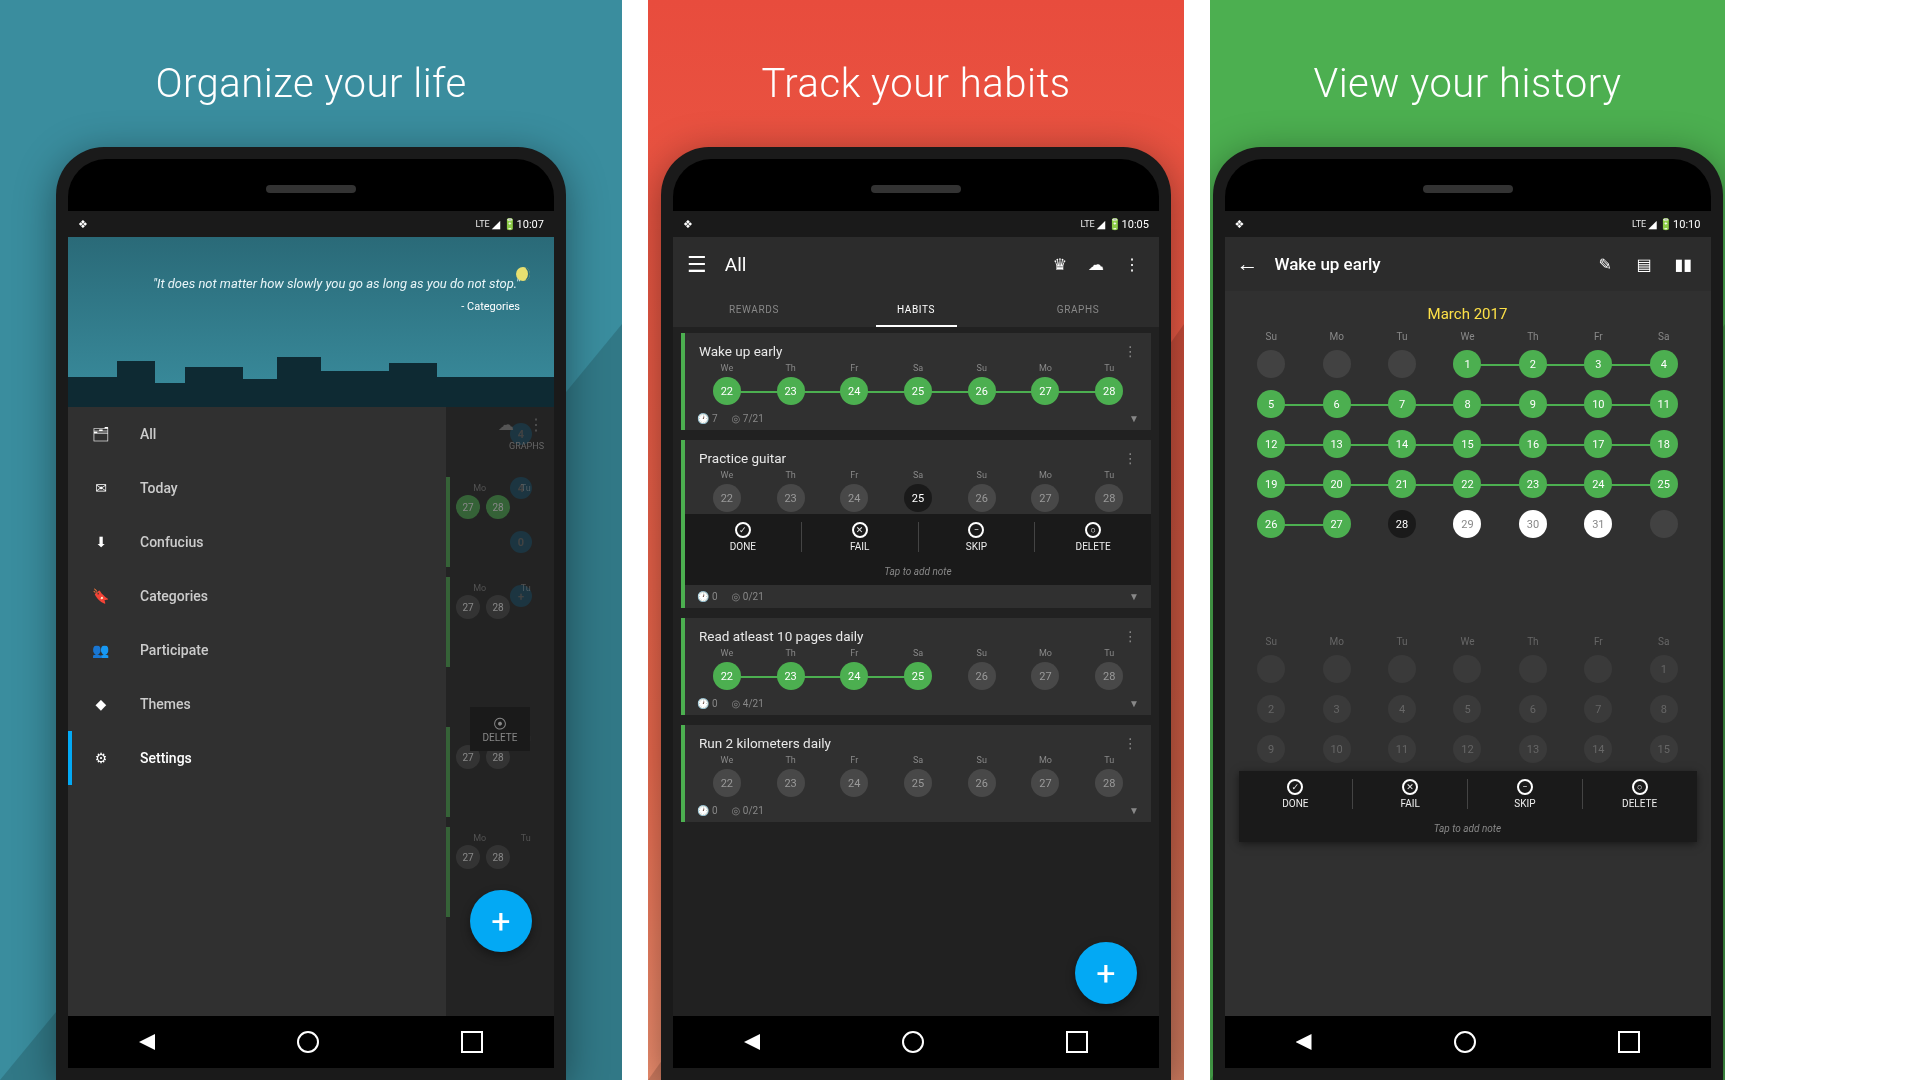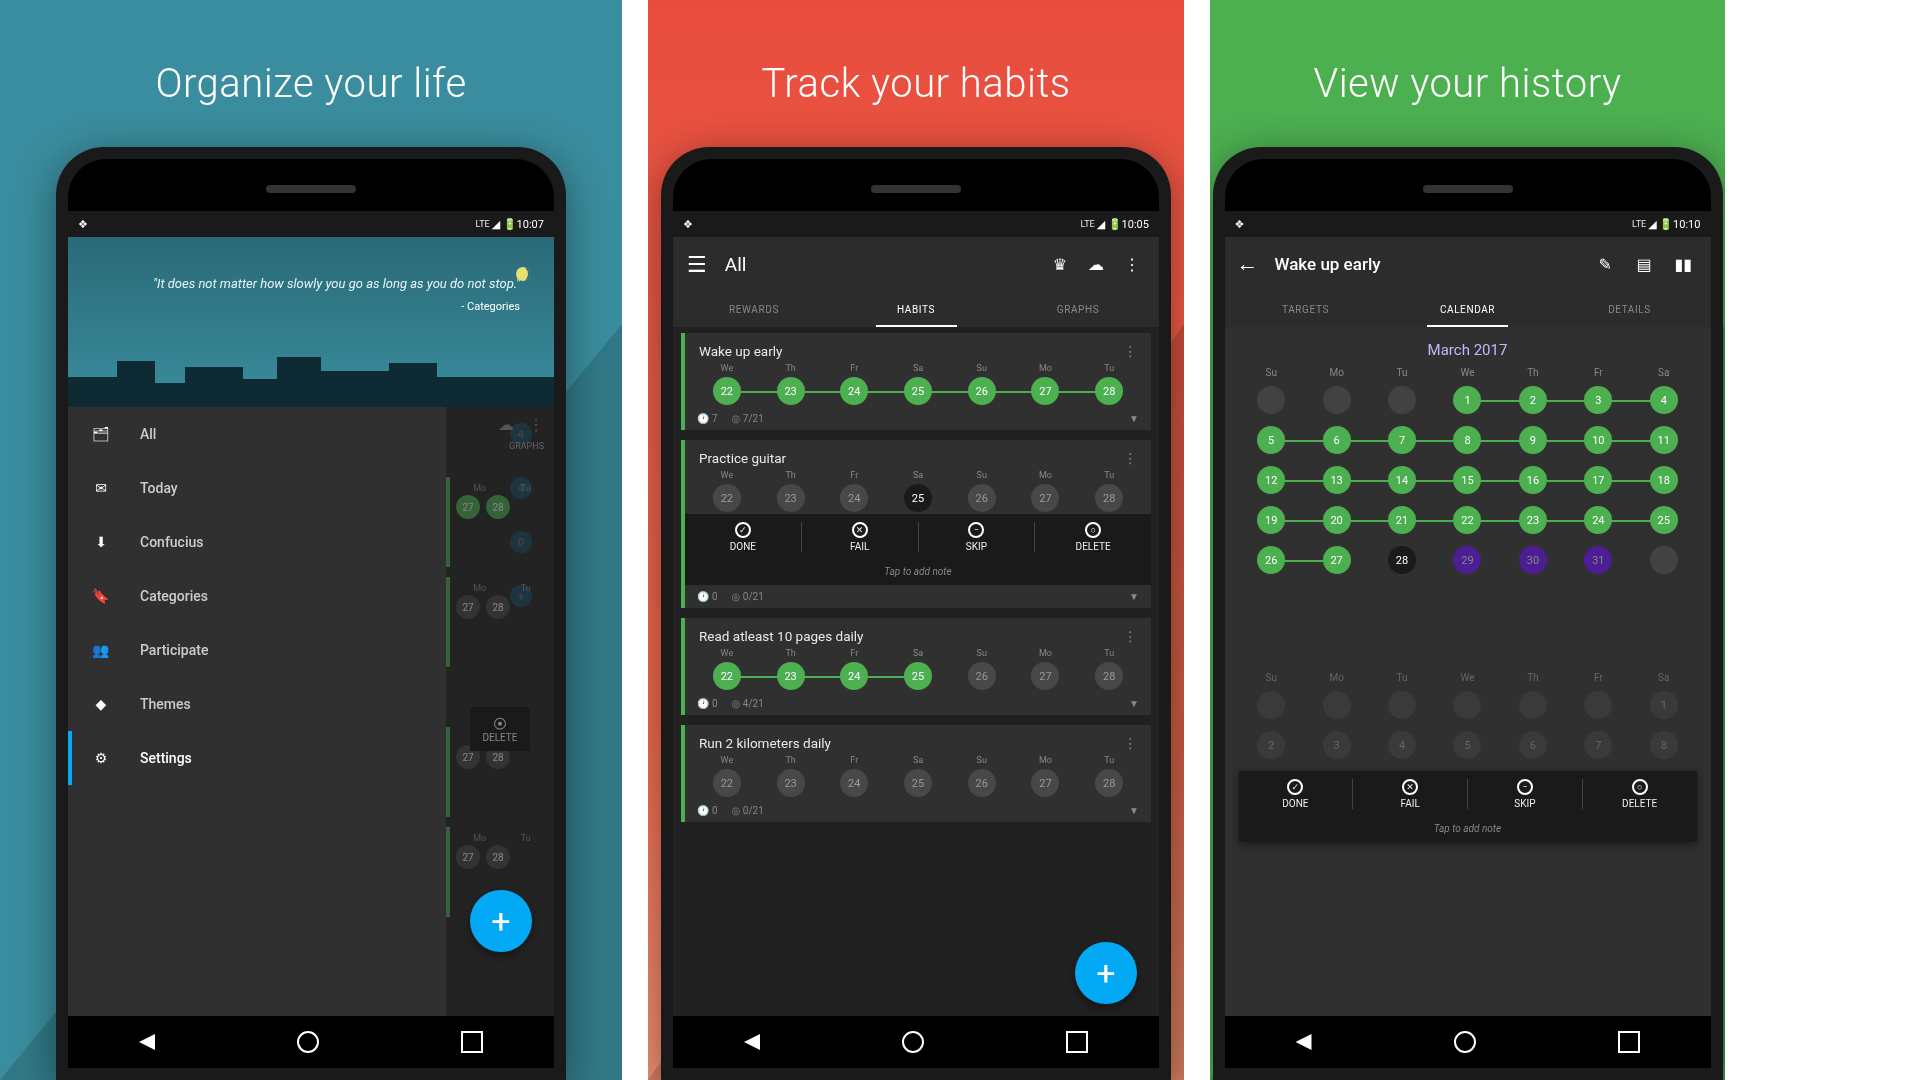--- a/index.html
+++ b/index.html
@@ -81,32 +81,32 @@
 .action-btn:last-child { border-right:none; }
 .action-btn .aico { width:16px; height:16px; margin-bottom:3px; border-radius:50%; border:2px solid #fff; display:flex; align-items:center; justify-content:center; font-size:9px; }
 .note-tap { text-align:center; color:#888; font-size:10px; font-style:italic; padding:6px 16px 8px; }
 
 
 .detail-bar { height:54px; background:#2c2c2c; display:flex; align-items:center; padding:0 12px; color:#fff; }
 .detail-bar .dtitle { font-size:17px; margin-left:16px; flex:1; font-weight:500; }
 .detail-bar .dico { width:24px; margin-left:14px; }
 
 .cal-wrap { flex:1; background:#303030; padding:8px 14px; overflow:hidden; }
-.month { color:#c4b5fd; text-align:center; font-size:15px; margin:6px 0 8px; }
+.month { color:#fde047; text-align:center; font-size:15px; margin:6px 0 8px; }
 .cal-head { display:flex; font-size:10px; color:#888; margin-bottom:6px; }
 .cal-head .ch { flex:1; text-align:center; }
 .cal-grid { display:flex; flex-direction:column; gap:8px; }
 .cal-row { display:flex; position:relative; height:32px; align-items:center; }
 .cal-row .cspan { position:absolute; height:2px; background:#4caf50; top:50%; }
 .cal-cell { flex:1; display:flex; justify-content:center; z-index:2; }
 .cal-cell .cd { width:28px; height:28px; border-radius:50%; display:flex; align-items:center; justify-content:center; font-size:11px; }
 .cd.done { background:#4caf50; color:#fff; }
 .cd.empty { background:#424242; color:#424242; }
 .cd.today { background:#1a1a1a; color:#fff; }
-.cd.faded { background:#4c1d95; color:#888; }
+.cd.faded { background:#ffffff; color:#888; }
 
 .cal-action-panel { position:absolute; left:14px; right:14px; top:560px; background:#1a1a1a; z-index:5; box-shadow:0 2px 8px rgba(0,0,0,0.5); }
 .next-month { margin-top:96px; }
 .next-head { display:flex; font-size:10px; color:#666; margin-bottom:6px; }
 .next-head .ch { flex:1; text-align:center; }
 .next-grid .cd { background:#3a3a3a; color:#666; }
 </style>
 </head>
 <body>
 
@@ -493,25 +493,20 @@
             <span>◢ 🔋 </span>
             <span>10:10</span>
           </div>
         <div class="detail-bar">
           <span style="font-size:22px">←</span>
           <span class="dtitle">Wake up early</span>
           <span class="dico">✎</span>
           <span class="dico">▤</span>
           <span class="dico">▮▮</span>
         </div>
-        <div class="tabrow">
-          <div class="tab">TARGETS</div>
-          <div class="tab active">CALENDAR</div>
-          <div class="tab">DETAILS</div>
-        </div>
         <div class="cal-wrap">
           <div class="month">March 2017</div>
           <div class="cal-head" id="cal-head">
               <span class="ch">Su</span>
               <span class="ch">Mo</span>
               <span class="ch">Tu</span>
               <span class="ch">We</span>
               <span class="ch">Th</span>
               <span class="ch">Fr</span>
               <span class="ch">Sa</span>

